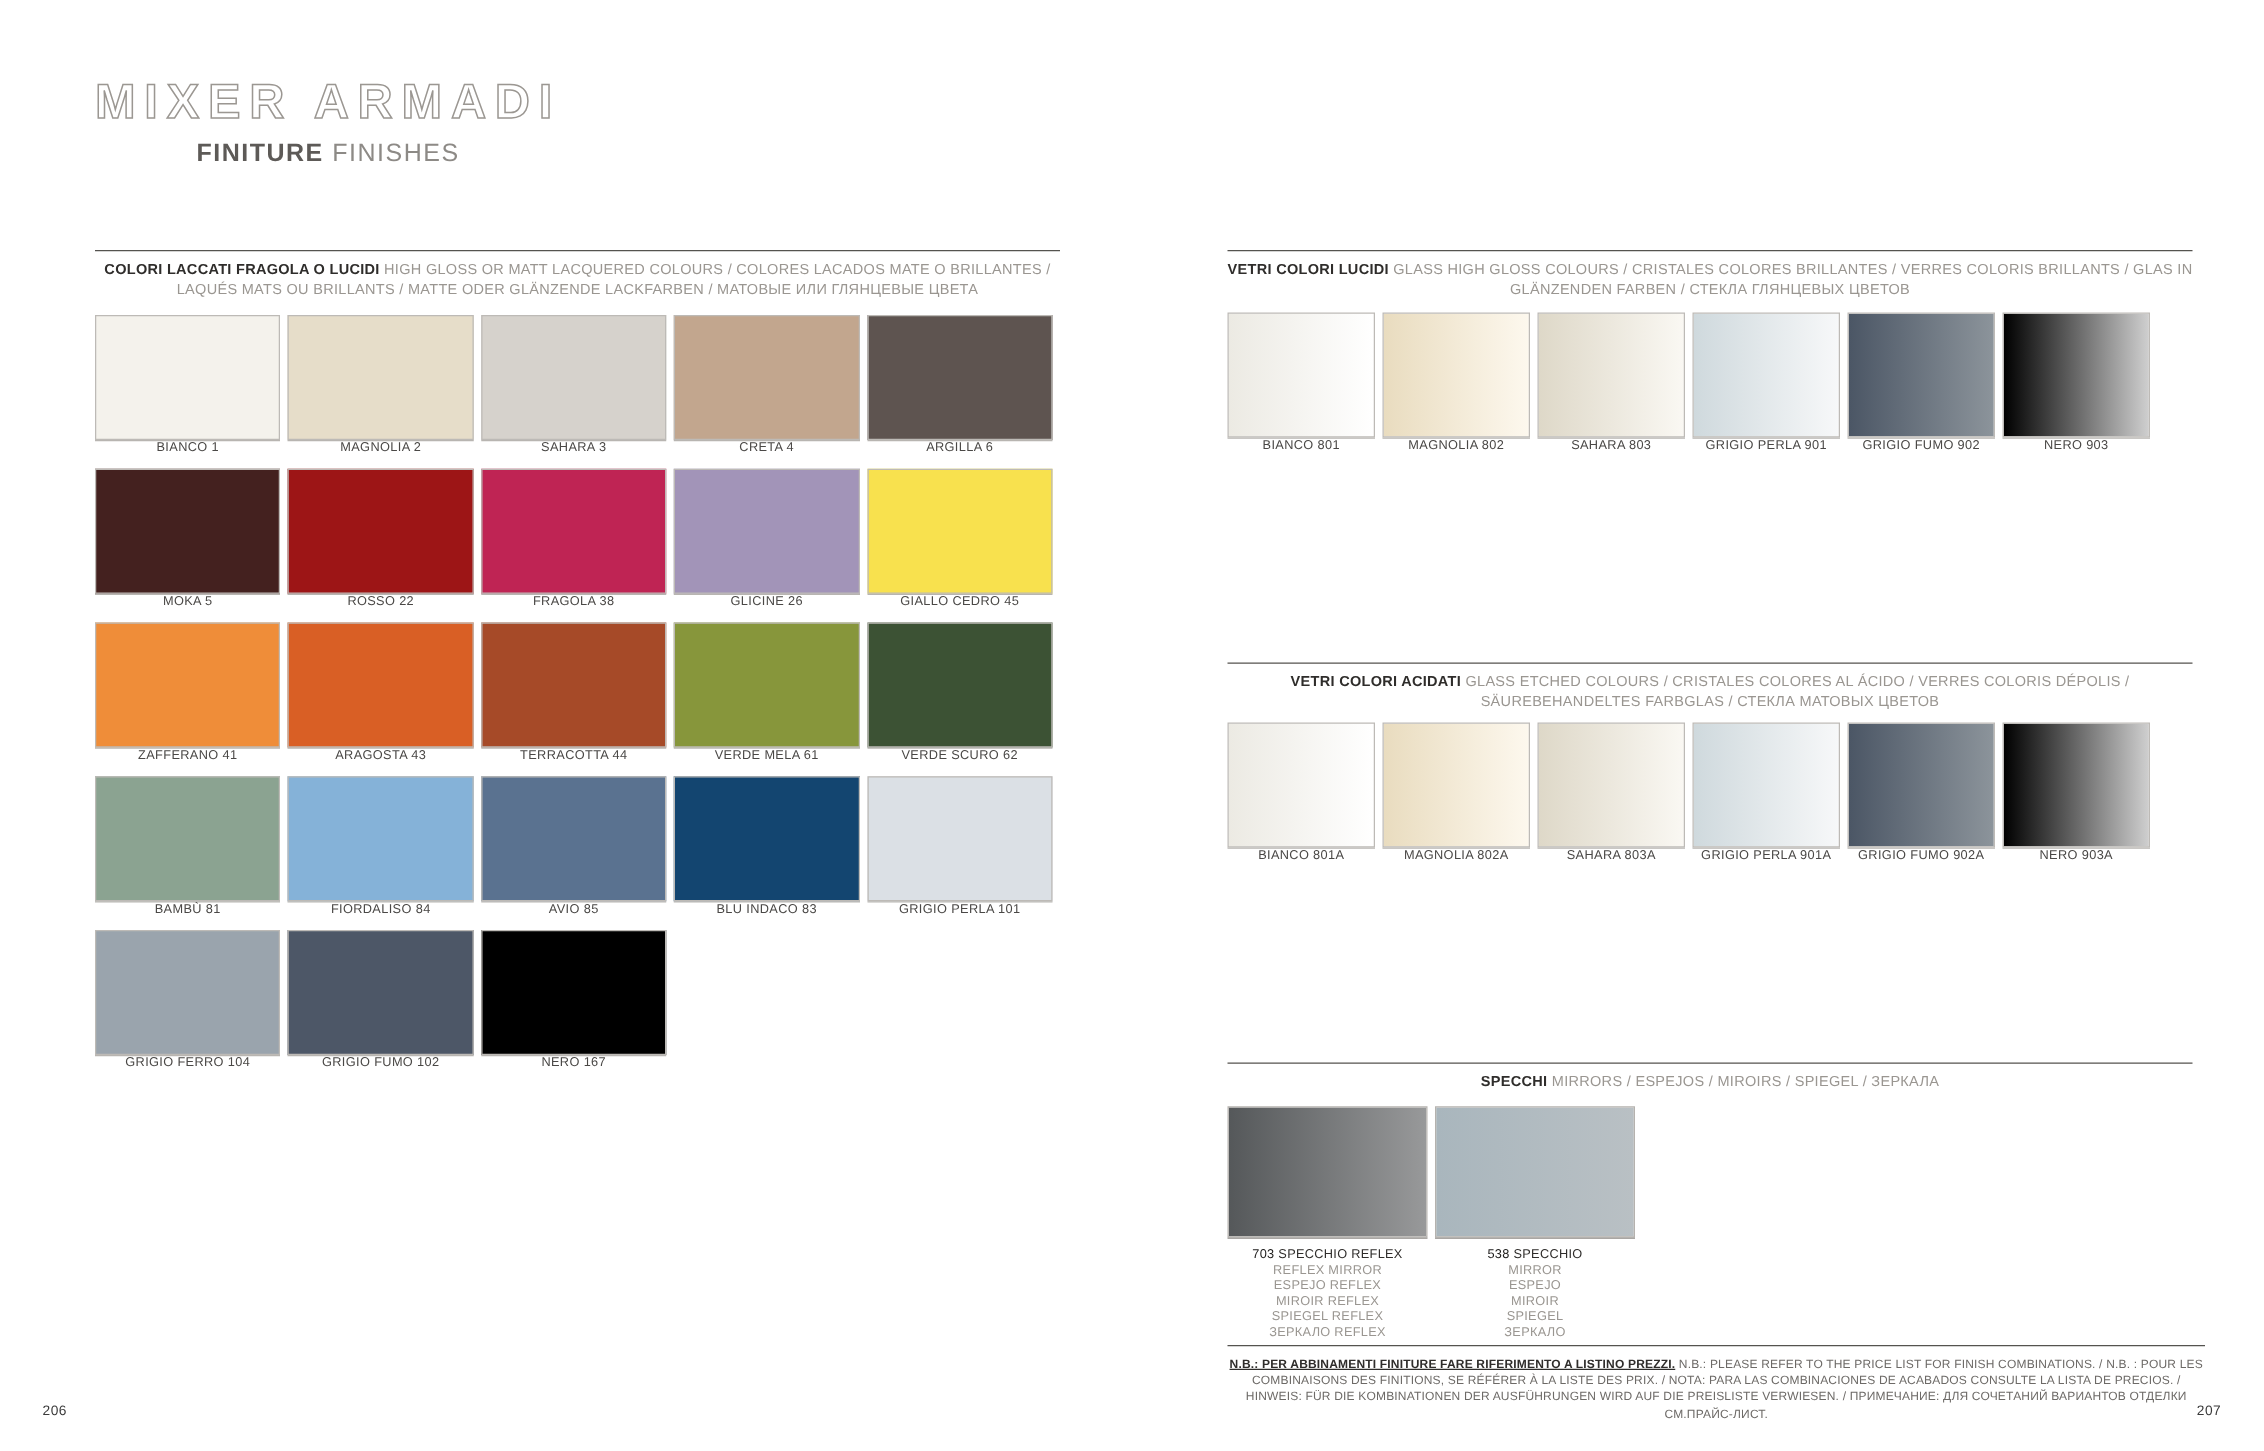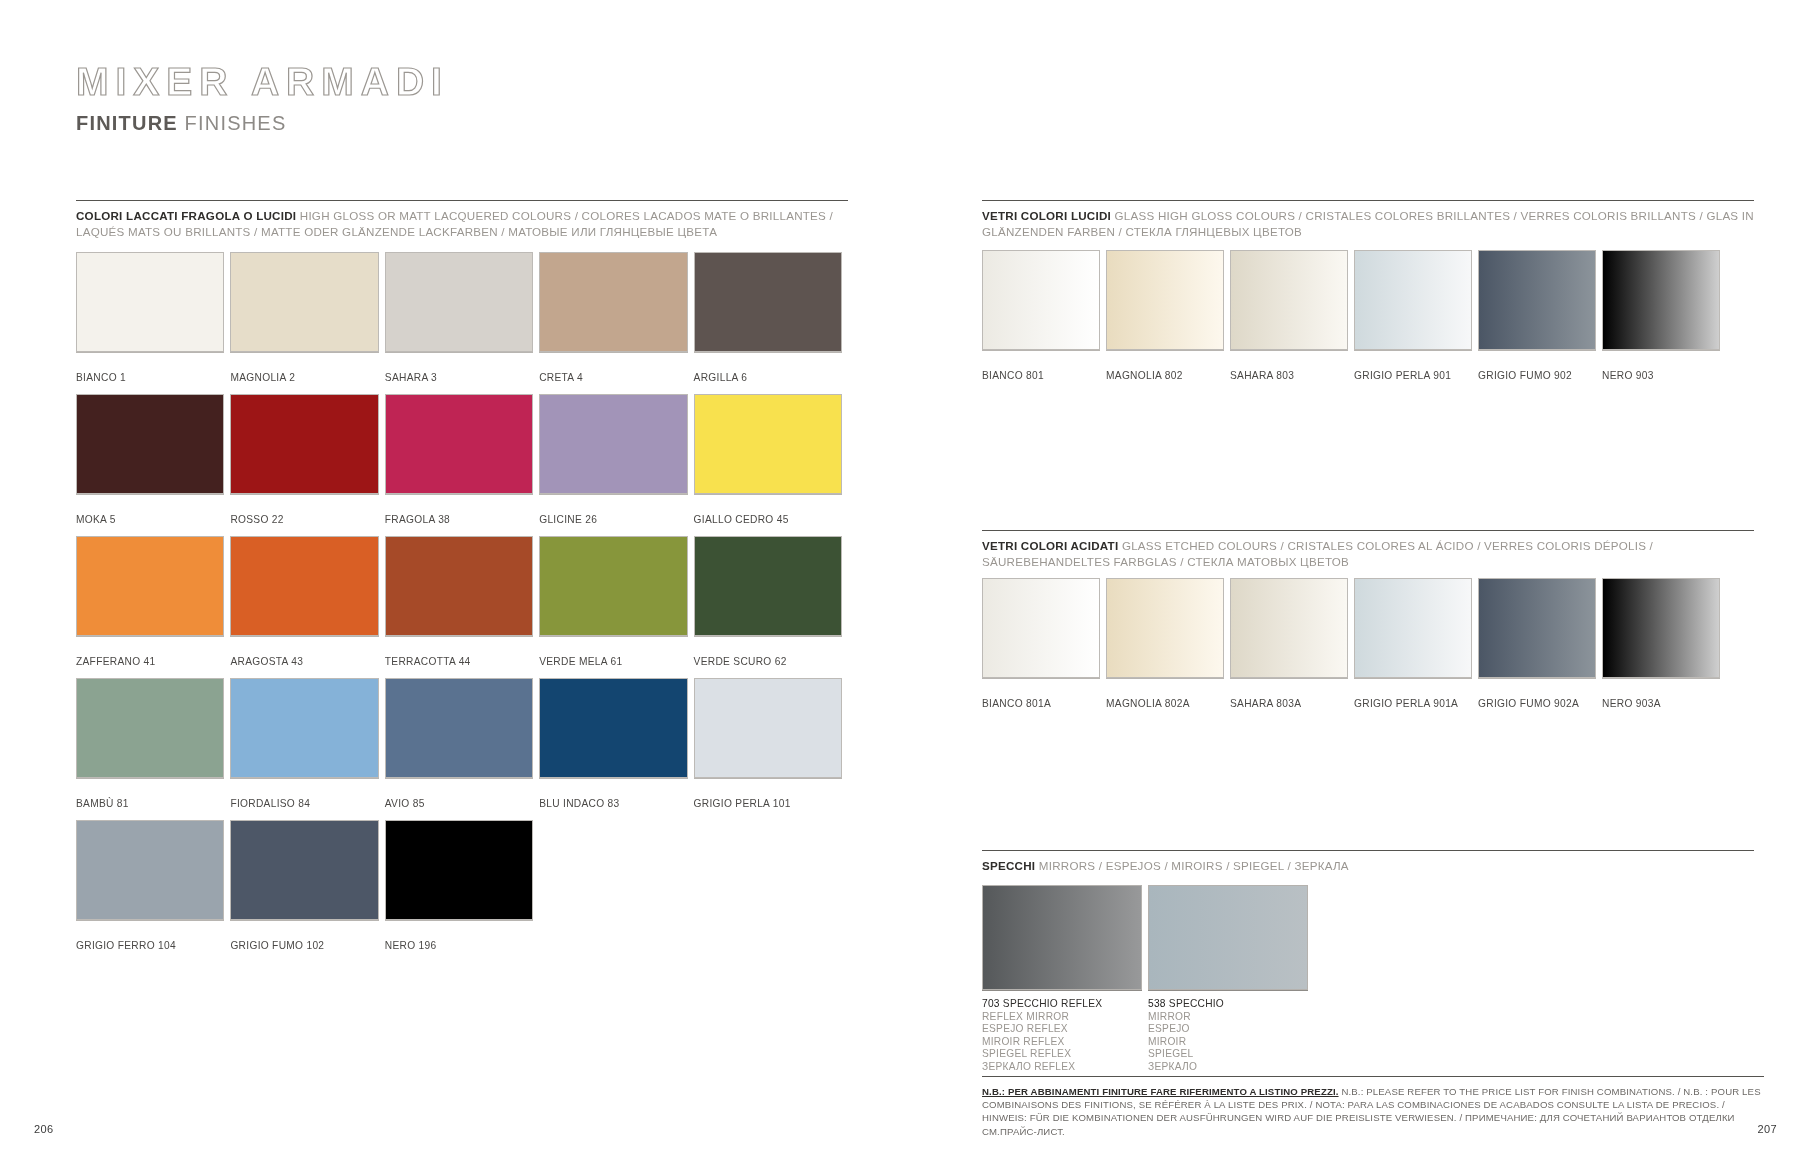--- a/index.html
+++ b/index.html
@@ -4,21 +4,21 @@
 <style>
   html,body{margin:0;padding:0;}
   body{
     width:1811px;height:1161px;
     background:#ffffff;
     font-family:"Liberation Sans", sans-serif;
     color:#3a3a3a;
     position:relative;
     overflow:hidden;
   }
-  .page{position:absolute;inset:0;}
+  .page{position:absolute;inset:0;text-align:center;}
 
   
   .title-block{position:absolute;left:76px;top:62px;}
   .title-main{
     font-size:39px;font-weight:700;letter-spacing:7px;
     color:transparent;
     -webkit-text-stroke:1.2px #9b9792;
     line-height:1;
   }
   .title-sub{
@@ -39,21 +39,21 @@
   .grid{display:flex;flex-wrap:wrap;gap:0;}
   .cell{width:154.4px;}
   .sw{
     height:100px;
     margin-right:0px;
     border:0.8px solid #bdbab6;
     box-sizing:border-box;
   }
   .cap{
     font-size:10.2px;letter-spacing:.3px;color:#4a4846;
-    padding-top:19px;padding-bottom:11px;
+    padding-top:0;padding-bottom:11px;
     border-top:0.8px solid #b8b5b1;
     margin-right:6px;
     white-space:nowrap;
   }
 
   
   .cell-g{width:124px;}
   .sw-g{height:100px;border:0.8px solid #bdbab6;box-sizing:border-box;}
 
   
@@ -186,21 +186,21 @@
       <div class="cell">
         <div class="sw" style="background: rgb(154, 164, 173); margin-right: 6px;"></div>
         <div class="cap">GRIGIO FERRO 104</div>
       </div>
       <div class="cell">
         <div class="sw" style="background: rgb(77, 87, 103); margin-right: 6px;"></div>
         <div class="cap">GRIGIO FUMO 102</div>
       </div>
       <div class="cell">
         <div class="sw" style="background: rgb(0, 0, 0); margin-right: 6px;"></div>
-        <div class="cap">NERO 196</div>
+        <div class="cap">NERO 167</div>
       </div>
     </div>
 
   <div class="sect" style="left:982px;top:200px;">
     <div class="sect-rule"></div>
     <div class="sect-head">
       <b>VETRI COLORI LUCIDI</b>
       <span>GLASS HIGH GLOSS COLOURS / CRISTALES COLORES BRILLANTES / VERRES COLORIS BRILLANTS / GLAS IN GLÄNZENDEN FARBEN / СТЕКЛА ГЛЯНЦЕВЫХ ЦВЕТОВ</span>
     </div>
   </div>

